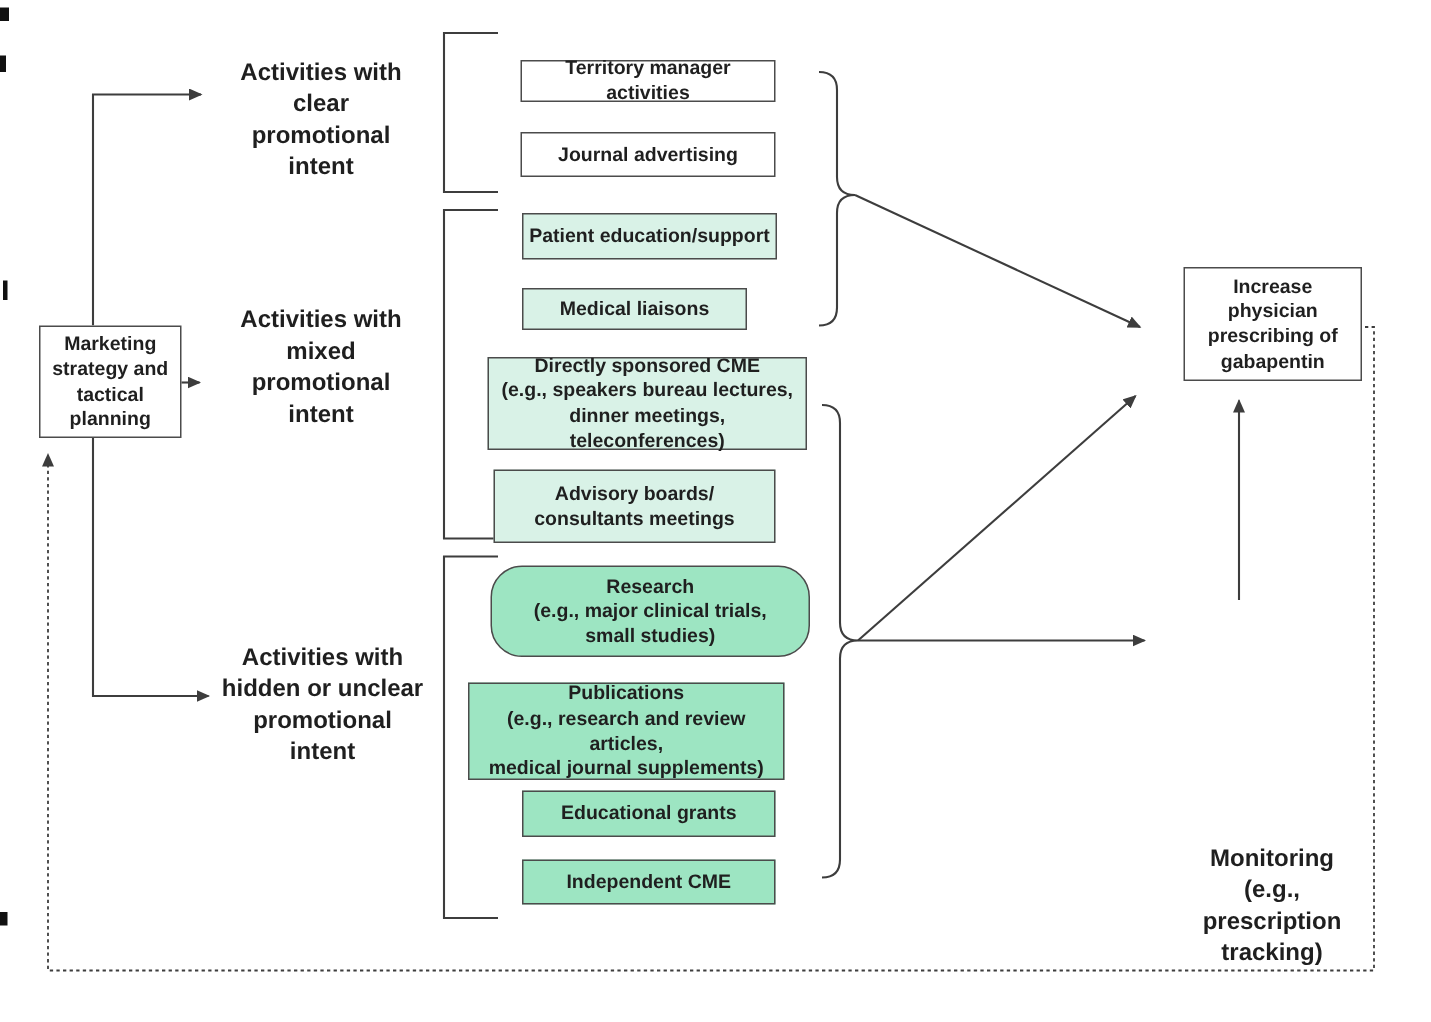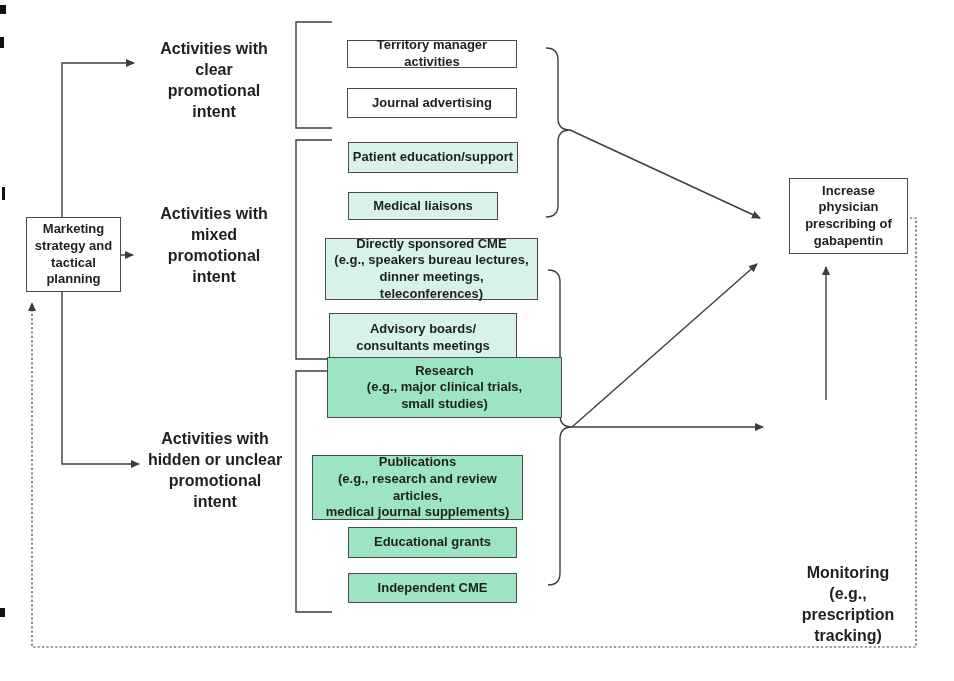--- a/index.html
+++ b/index.html
@@ -80,21 +80,21 @@
 
   <div class="box" style="left:347px;top:40px;width:170px;height:28px;">Territory manager activities</div>
   <div class="box" style="left:347px;top:88px;width:170px;height:30px;">Journal advertising</div>
   <div class="box tint-light" style="left:348px;top:142px;width:170px;height:31px;">Patient education/support</div>
   <div class="box tint-light" style="left:348px;top:192px;width:150px;height:28px;">Medical liaisons</div>
   <div class="box tint-light" style="left:325px;top:238px;width:213px;height:62px;">Directly sponsored CME
 (e.g., speakers bureau lectures,
 dinner meetings, teleconferences)</div>
   <div class="box tint-light" style="left:329px;top:313px;width:188px;height:49px;">Advisory boards/
 consultants meetings</div>
-  <div class="box tint-medium" style="left:327px;top:357px;width:235px;height:61px;">Research
+  <div class="box tint-medium" style="left:327px;top:377px;width:213px;height:61px;border-radius:21px;">Research
 (e.g., major clinical trials,
 small studies)</div>
   <div class="box tint-medium" style="left:312px;top:455px;width:211px;height:65px;">Publications
 (e.g., research and review articles,
 medical journal supplements)</div>
   <div class="box tint-medium" style="left:348px;top:527px;width:169px;height:31px;">Educational grants</div>
   <div class="box tint-medium" style="left:348px;top:573px;width:169px;height:30px;">Independent CME</div>
 
   <div class="box" style="left:769px;top:178px;width:119px;height:76px;margin-left:20px;">Increase physician
 prescribing of

